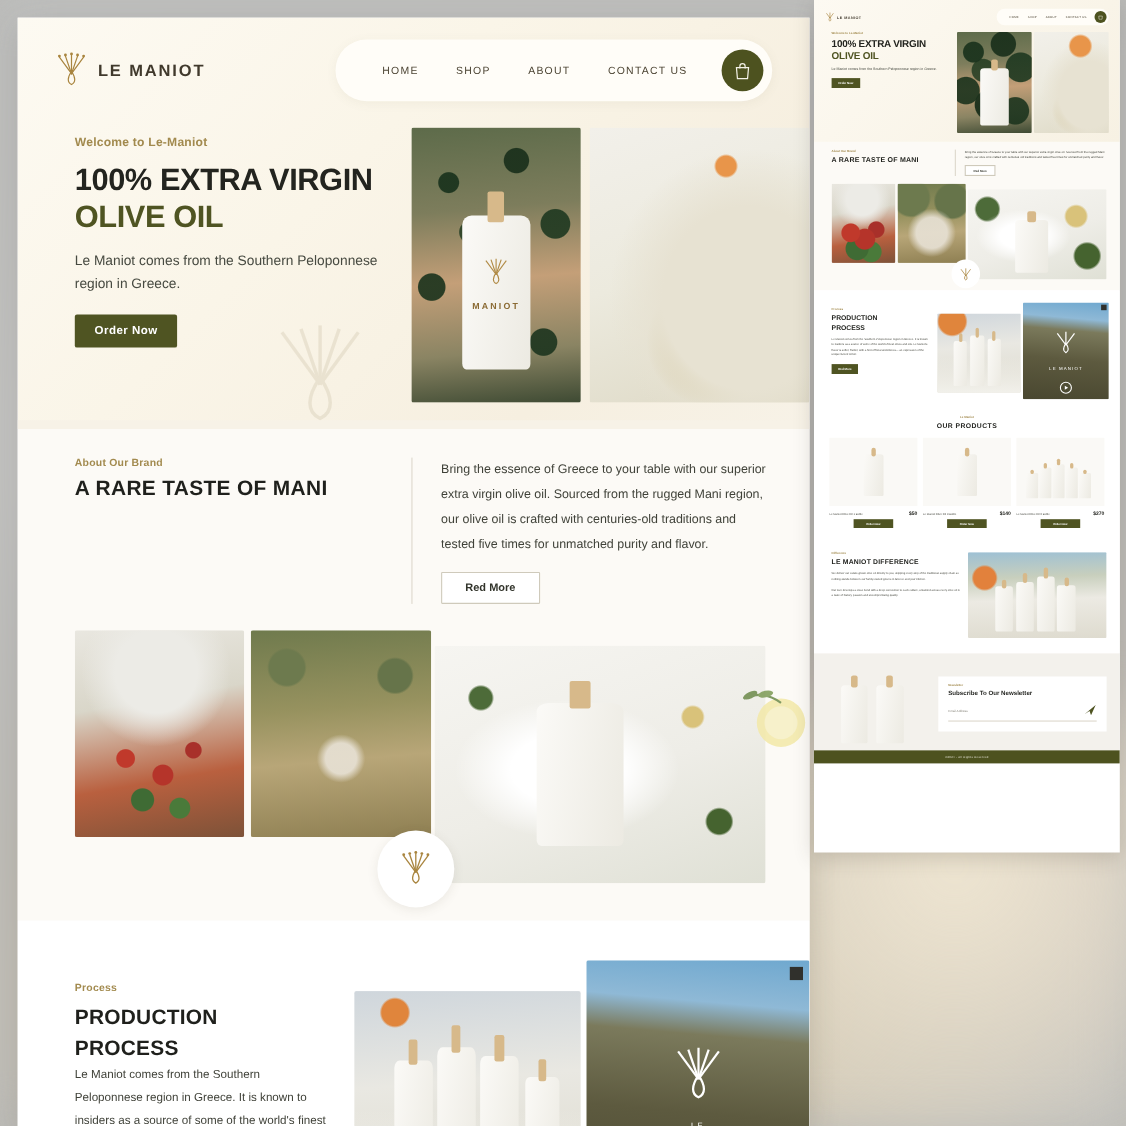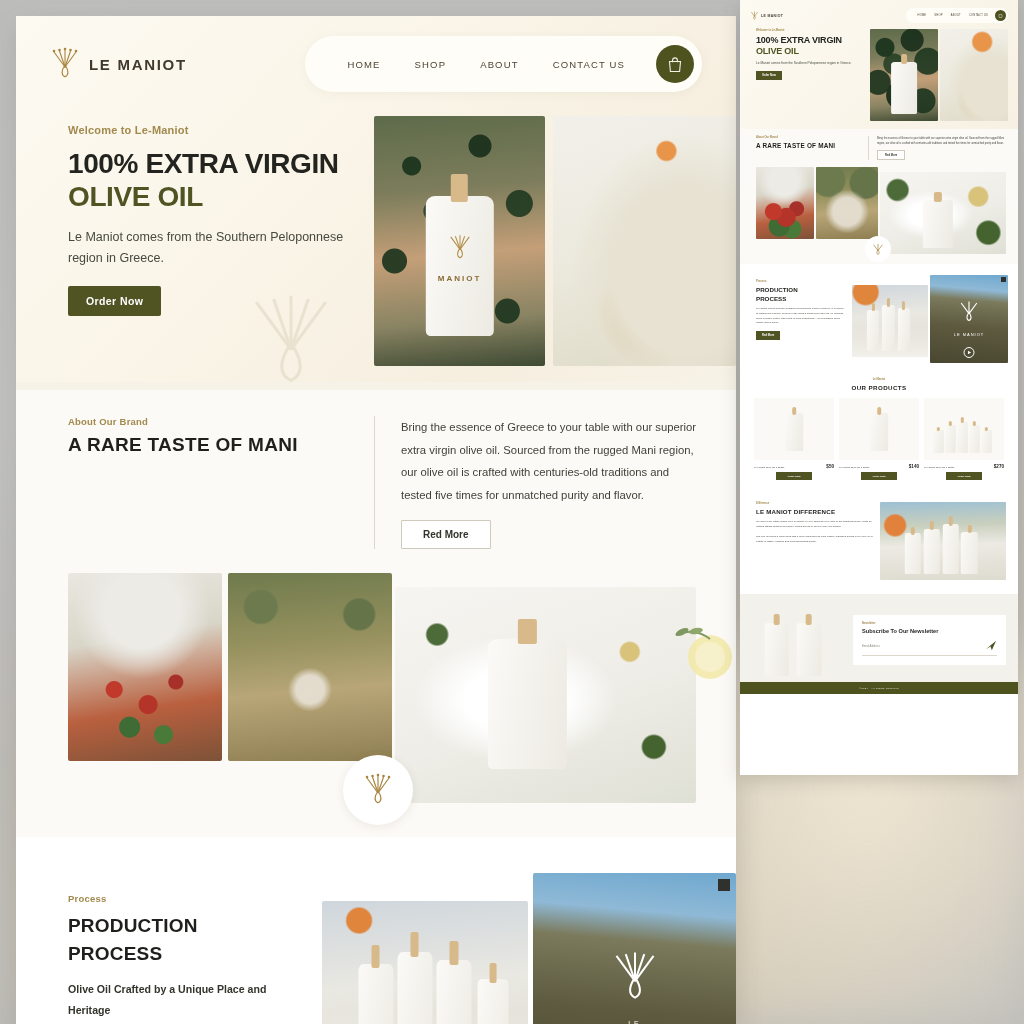--- a/index.html
+++ b/index.html
@@ -68,21 +68,21 @@
   h1.hero-title { font-size:28px; line-height:1.18; color:#23241f; font-weight:700; letter-spacing:-.4px; }
   h1.hero-title .accent { color:#4f5422; display:block; }
   .hero-sub { margin-top:14px; font-size:12.5px; line-height:1.65; color:#474a41; max-width:290px; }
   .btn-solid {
     display:inline-block; margin-top:18px; background:#4f5422; color:#fff;
     font-size:10.5px; font-weight:700; letter-spacing:.4px;
     padding:9px 18px; border:none; border-radius:2px; cursor:pointer;
   }
   .hero-right { flex:1; display:flex; gap:8px; padding-right:0; }
   .himg { height:250px; border-radius:2px; overflow:hidden; position:relative; }
-  .himg.a { width:171px; }
+  .himg.a { width:154px; }
   .himg.b { flex:1; }
   .ghost-crown {
     position:absolute; left:215px; bottom:-10px; width:120px; height:120px; opacity:.13; z-index:1;
   }
 
   
   .about { background:#fcfaf6; padding: 26px 0 34px 0; position:relative; }
   .about-top { display:flex; padding: 0 34px 0 52px; }
   .about-left { width:300px; }
   .about-left .eyebrow { font-size:9.5px; margin-bottom:7px; }
@@ -403,21 +403,20 @@
   </section>
 
   <section class="production">
     <div class="prod-wrap">
       <div class="prod-left">
         <div class="eyebrow">Process</div>
         <h2 class="prod-title">
           <span>PRODUCTION</span><br>
           <span>PROCESS</span>
         </h2>
-        <p class="prod-lead">Olive Oil Crafted by a Unique Place and Heritage</p>
         <p class="prod-body">Le Maniot comes from the Southern Peloponnese region in Greece. It is known to insiders as a source of some of the world's finest olives and oils. Le Maniot's flavor is softer, fruitier, with a hint of floral undertones— an expression of the unique Greek terroir.</p>
 
       </div>
       <div class="prod-right">
         <div class="pimg p1">
           <div class="ph ph-bottles"></div>
           <div class="bottle-shape" style="width:17%;height:60%;left:26%"></div>
           <div class="bottle-shape" style="width:17%;height:66%;left:45%"></div>
           <div class="bottle-shape" style="width:17%;height:62%;left:64%"></div>
           <div class="bottle-shape" style="width:15%;height:52%;left:83%"></div>

